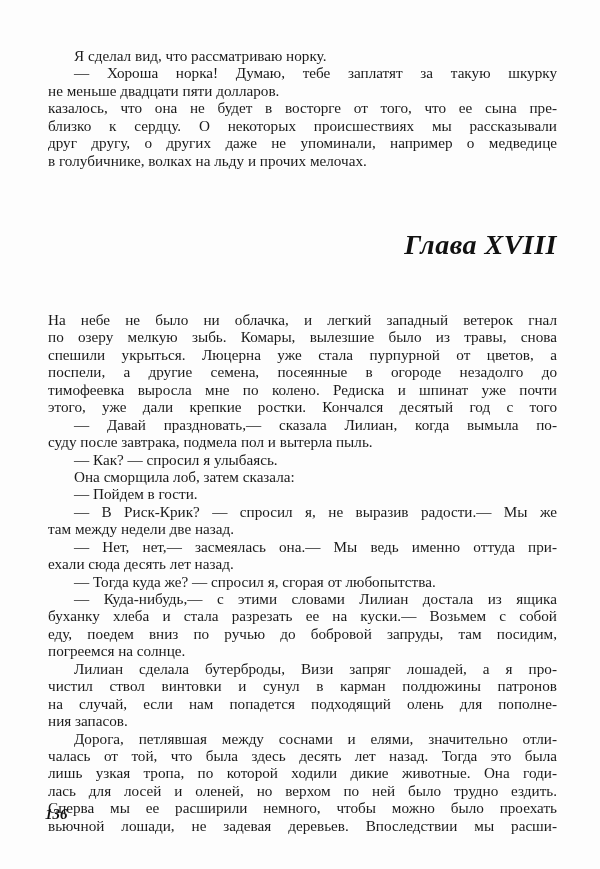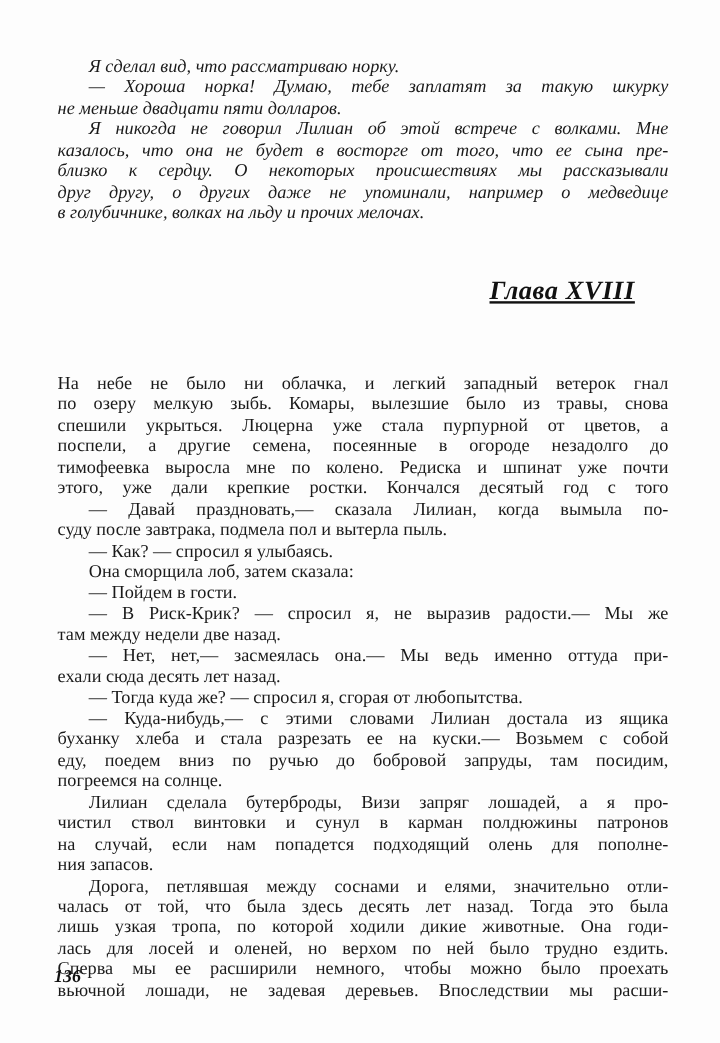--- a/index.html
+++ b/index.html
@@ -4,36 +4,35 @@
 <style>
   html, body { margin: 0; padding: 0; background: #ffffff; }
   body { width: 600px; height: 869px; position: relative; overflow: hidden; }
   .page { position: absolute; left: 0; top: 0; width: 600px; height: 869px; background: #fdfdfd; }
   .col { position: absolute; left: 48px; width: 509px; color: #1a1a1a;
          font-family: "Liberation Serif", "DejaVu Serif", serif; font-size: 15.2px; }
   .ln { display: block; height: 17.45px; line-height: 17.45px; white-space: nowrap;
         text-align: justify; text-align-last: justify; overflow: visible; }
   .ln.last { text-align-last: left; }
   .ln.ind { padding-left: 26px; }
-  .heading { position: absolute; left: 380px; width: 177px; top: 229px; text-align: center;
+  .heading { position: absolute; left: 380px; width: 177px; top: 229px; text-align: right;
              font-family: "Liberation Serif", "DejaVu Serif", serif; font-weight: bold; font-style: italic;
-             font-size: 22px; letter-spacing: 0.5px; color: #111; text-decoration: underline; }
+             font-size: 28px; letter-spacing: 0.5px; color: #111; }
   .pagenum { position: absolute; left: 45px; top: 806px;
              font-family: Liberation Serif, serif; font-weight: bold; font-style: italic;
              font-size: 15px; color: #111; }
 </style>
 </head>
 <body>
 
 <div class="page">
-  <div class="col" id="top-col" style="top:47px;font-style:italic;">
+  <div class="col" id="top-col" style="top:47px;">
       <span class="ln ind last">Я сделал вид, что рассматриваю норку.</span>
       <span class="ln ind">— Хороша норка! Думаю, тебе заплатят за такую шкурку</span>
       <span class="ln last">не меньше двадцати пяти долларов.</span>
-      <span class="ln ind">Я никогда не говорил Лилиан об этой встрече с волками. Мне</span>
       <span class="ln">казалось, что она не будет в восторге от того, что ее сына пре-</span>
       <span class="ln">близко к сердцу. О некоторых происшествиях мы рассказывали</span>
       <span class="ln">друг другу, о других даже не упоминали, например о медведице</span>
       <span class="ln last">в голубичнике, волках на льду и прочих мелочах.</span>
     </div>
   <div class="heading">Глава XVIII</div>
   <div class="col" id="chap-col" style="top:267px;margin-top:44px;">
       <span class="ln">На небе не было ни облачка, и легкий западный ветерок гнал</span>
       <span class="ln">по озеру мелкую зыбь. Комары, вылезшие было из травы, снова</span>
       <span class="ln">спешили укрыться. Люцерна уже стала пурпурной от цветов, а</span>

